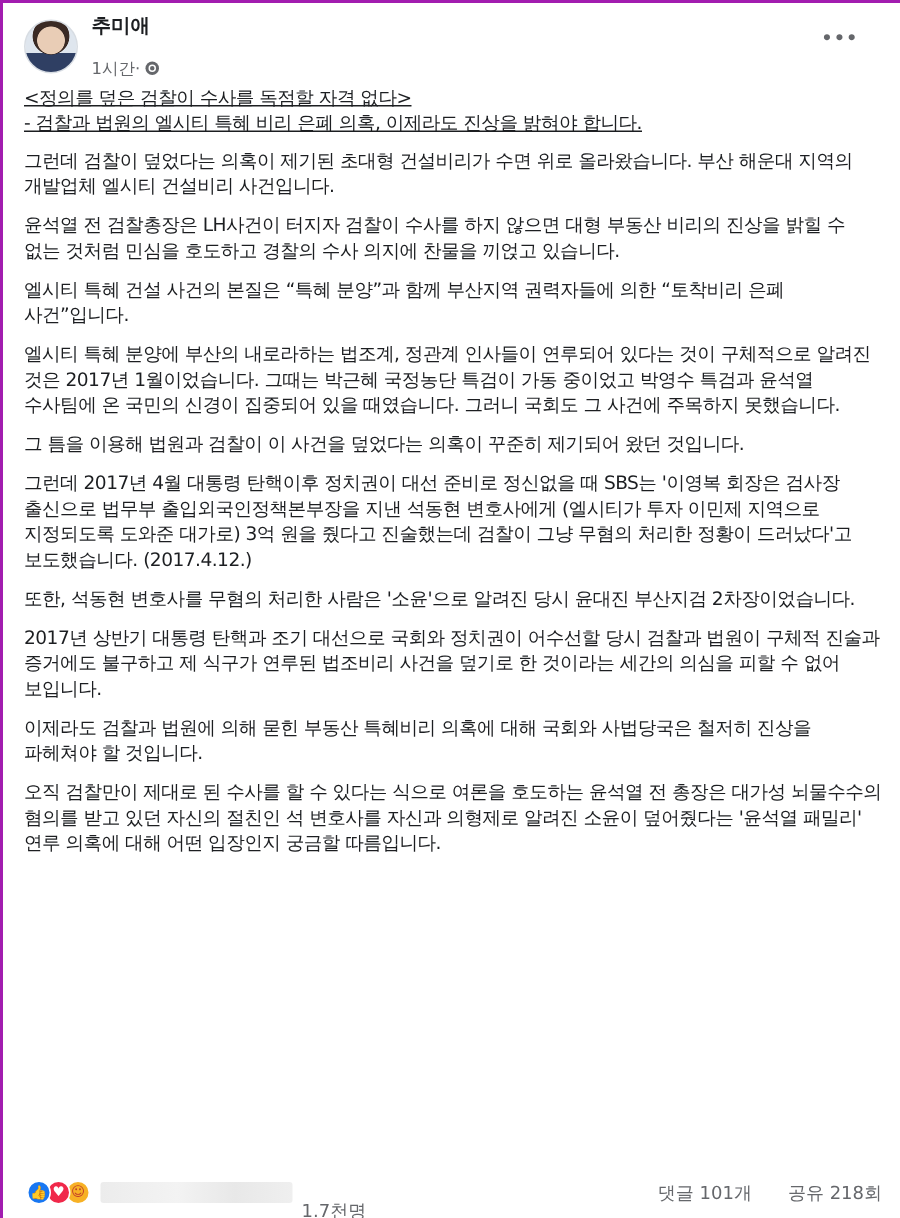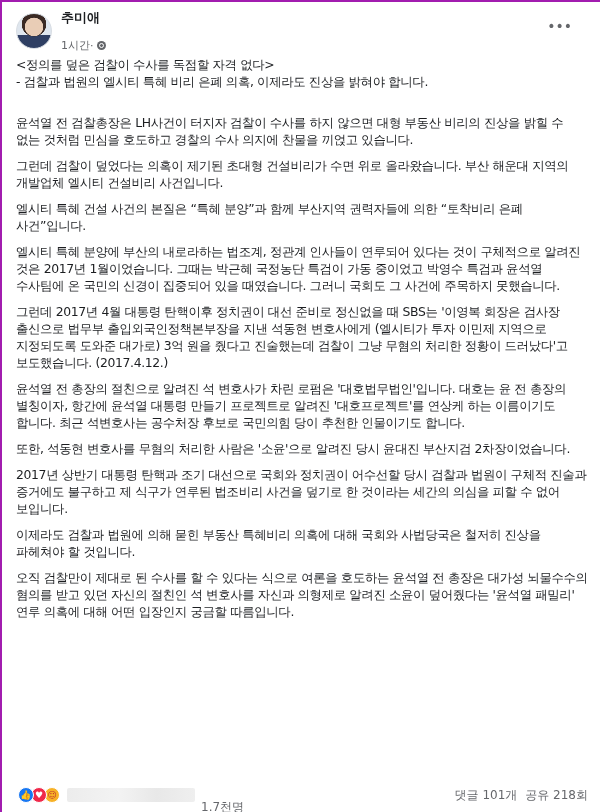--- a/index.html
+++ b/index.html
@@ -47,21 +47,21 @@
       font-size: 14px; color: #65676b; letter-spacing: 0px; cursor: pointer;
     }
     .body {
       padding: 2px 12px 0 14px;
       font-size: 12.4px;
       line-height: 17px;
       letter-spacing: -0.35px;
       word-break: keep-all;
     }
     .body p { margin: 0 0 9px 0; }
-    .body p.title { margin-bottom: 24px; }
+    .body p.title { margin-bottom: 8px; text-decoration: underline; }
     .footer {
       position: absolute; left: 0; right: 0; bottom: 0;
       height: 34px;
       display: flex; align-items: center;
       padding: 0 12px 0 16px;
       font-size: 12px; color: #65676b;
     }
     .reactions { display: flex; align-items: center; }
     .r {
       width: 16px; height: 16px; border-radius: 50%;
@@ -72,21 +72,21 @@
     .r-like { background: #1877f2; z-index: 3; }
     .r-love { background: #f0284a; z-index: 2; }
     .r-care { background: #f7b125; z-index: 1; color: #c0392b; }
     .blur {
       width: 128px; height: 14px; margin-left: 10px;
       background: linear-gradient(90deg, #ececec, #f3f3f3 40%, #e8e8e8 70%, #efefef);
       border-radius: 2px;
     }
     .reaction-count { margin-left: 6px; margin-top: 24px; }
     .spacer { flex: 1; }
-    .stats { display: flex; gap: 8px; }
+    .stats { display: flex; gap: 24px; }
   </style>
 </head>
 <body>
 
 <div class="frame">
 
   <div class="header">
     <div class="avatar"></div>
     <div class="meta">
       <span class="author">추미애</span>
@@ -97,26 +97,26 @@
       </div>
     </div>
     <span class="more">•••</span>
   </div>
 
   <div class="body">
     <p class="title">
       <span>&lt;정의를 덮은 검찰이 수사를 독점할 자격 없다&gt;</span><br>
       <span>- 검찰과 법원의 엘시티 특혜 비리 은폐 의혹, 이제라도 진상을 밝혀야 합니다.</span>
     </p>
+    <p>그런데 검찰이 덮었다는 의혹이 제기된 초대형 건설비리가 수면 위로 올라왔습니다. 부산 해운대 지역의 개발업체 엘시티 건설비리 사건입니다.</p>
     <p>윤석열 전 검찰총장은 LH사건이 터지자 검찰이 수사를 하지 않으면 대형 부동산 비리의 진상을 밝힐 수 없는 것처럼 민심을 호도하고 경찰의 수사 의지에 찬물을 끼얹고 있습니다.</p>
-    <p>그런데 검찰이 덮었다는 의혹이 제기된 초대형 건설비리가 수면 위로 올라왔습니다. 부산 해운대 지역의 개발업체 엘시티 건설비리 사건입니다.</p>
     <p>엘시티 특혜 건설 사건의 본질은 “특혜 분양”과 함께 부산지역 권력자들에 의한 “토착비리 은폐 사건”입니다.</p>
     <p>엘시티 특혜 분양에 부산의 내로라하는 법조계, 정관계 인사들이 연루되어 있다는 것이 구체적으로  알려진 것은 2017년 1월이었습니다. 그때는 박근혜 국정농단 특검이 가동 중이었고 박영수 특검과 윤석열 수사팀에 온 국민의 신경이 집중되어 있을 때였습니다. 그러니 국회도 그 사건에 주목하지 못했습니다.</p>
+    <p>그 틈을 이용해 법원과 검찰이 이 사건을 덮었다는 의혹이 꾸준히 제기되어 왔던 것입니다.</p>
     <p>그런데 2017년 4월 대통령 탄핵이후 정치권이 대선 준비로 정신없을 때 SBS는 '이영복 회장은 검사장 출신으로 법무부 출입외국인정책본부장을 지낸 석동현 변호사에게 (엘시티가 투자 이민제 지역으로 지정되도록 도와준 대가로) 3억 원을 줬다고 진술했는데 검찰이 그냥 무혐의 처리한 정황이 드러났다'고 보도했습니다. (2017.4.12.)</p>
-    <p>윤석열 전 총장의 절친으로 알려진 석 변호사가 차린 로펌은 '대호법무법인'입니다. 대호는 윤 전 총장의 별칭이자, 항간에 윤석열 대통령 만들기 프로젝트로 알려진 '대호프로젝트'를 연상케 하는 이름이기도 합니다.  최근 석변호사는 공수처장 후보로 국민의힘 당이 추천한 인물이기도 합니다.</p>
     <p>또한, 석동현 변호사를 무혐의 처리한 사람은 '소윤'으로 알려진 당시 윤대진 부산지검 2차장이었습니다.</p>
     <p>2017년 상반기 대통령 탄핵과 조기 대선으로 국회와 정치권이 어수선할 당시 검찰과 법원이 구체적 진술과 증거에도 불구하고 제 식구가 연루된 법조비리 사건을 덮기로 한 것이라는 세간의 의심을 피할 수 없어 보입니다.</p>
     <p>이제라도 검찰과 법원에 의해 묻힌 부동산 특혜비리 의혹에 대해 국회와 사법당국은 철저히 진상을 파헤쳐야 할 것입니다.</p>
     <p>오직 검찰만이 제대로 된 수사를 할 수 있다는 식으로 여론을 호도하는 윤석열 전 총장은 대가성 뇌물수수의 혐의를 받고 있던 자신의 절친인 석 변호사를 자신과 의형제로 알려진 소윤이 덮어줬다는 '윤석열 패밀리' 연루 의혹에 대해 어떤 입장인지 궁금할 따름입니다.</p>
   </div>
 
   <div class="footer">
     <div class="reactions">
       <span class="r r-like">👍</span>
       <span class="r r-love">♥</span>

